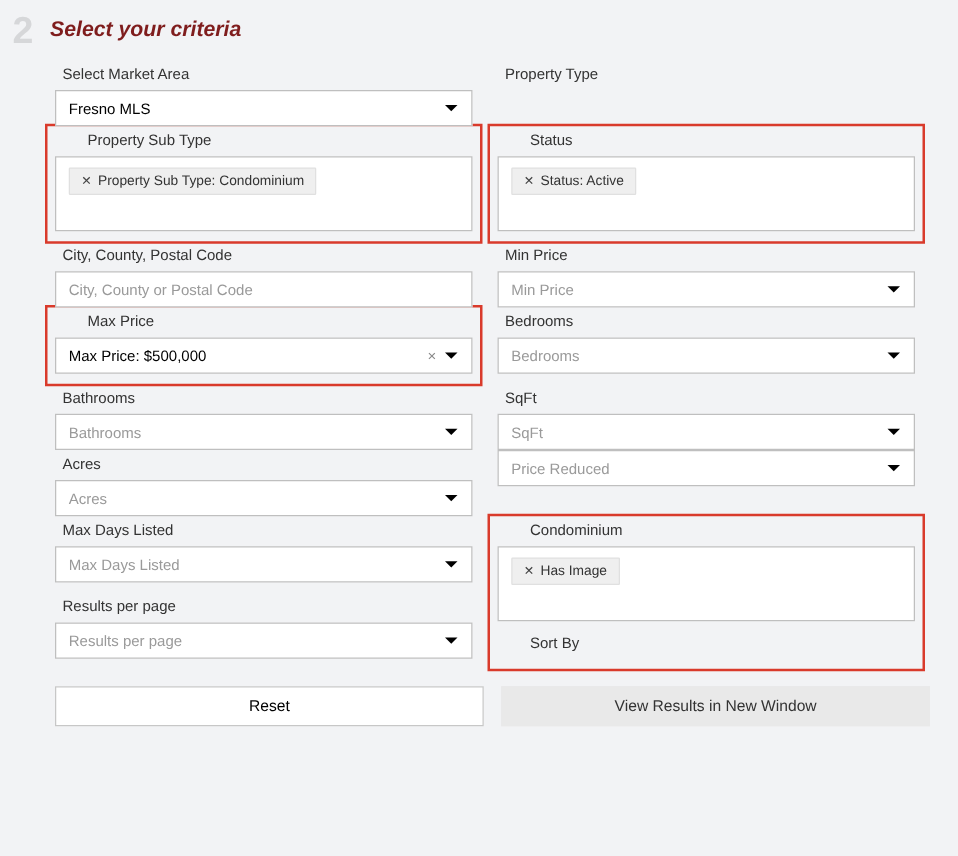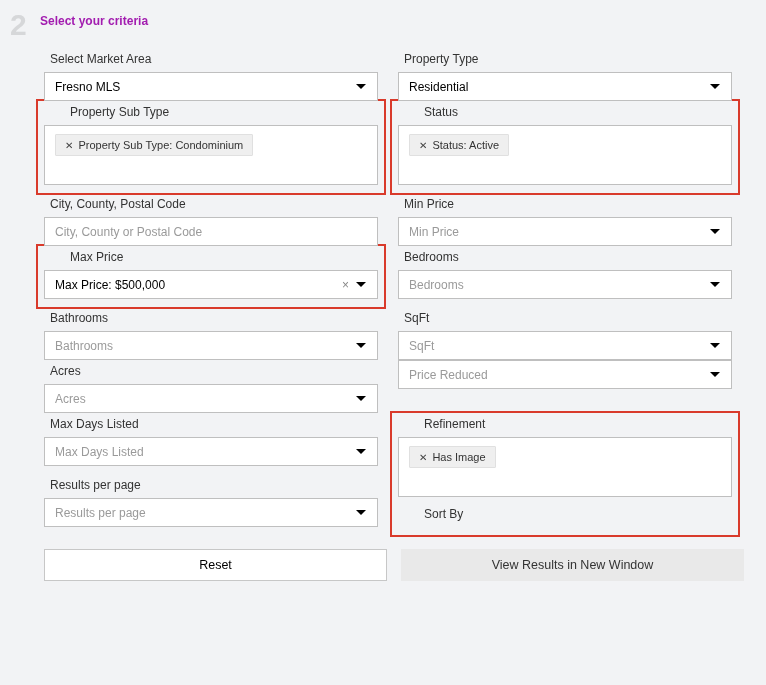--- a/index.html
+++ b/index.html
@@ -1,19 +1,19 @@
 <!DOCTYPE html>
 <html><head>
   <meta charset="utf-8">
   <style>
     * { box-sizing: border-box; margin: 0; padding: 0; font-family: -apple-system, BlinkMacSystemFont, "Segoe UI", Helvetica, Arial, sans-serif; }
     body { background: #f2f3f5; width: 766px; height: 685px; overflow: hidden; }
     .step-row { display: flex; align-items: flex-start; padding: 8px 0 0 10px; }
     .step-num { color: #d6d7d9; font-size: 30px; font-weight: 600; width: 30px; }
-    .step-title { font-size: 12px; font-weight: 700; color: #a21caf; padding-top: 6px; }
+    .step-title { font-size: 17px; font-weight: 700; color: #7f1d1d; padding-top: 6px; font-style: italic; }
     .grid { display: grid; grid-template-columns: 1fr 1fr; gap: 0 20px; padding: 6px 34px 6px 44px; }
     .field { }
     .field-label { font-size: 12px; color: #333; padding: 4px 0 6px 6px; display:block; }
     .control { background: #fff; border: 1px solid #bfbfbf; height: 29px; display: flex; align-items: center; padding: 0 10px; font-size: 12px; position: relative; }
     .control.tall { height: 60px; align-items: flex-start; padding-top: 8px; }
     .placeholder { color: #9a9a9a; }
     .value { color: #000; }
     .caret { position: absolute; right: 10px; top: 50%; transform: translateY(-50%); }
     .caret svg { display:block; }
     .clear-x { position: absolute; right: 28px; top: 50%; transform: translateY(-50%); color: #888; font-size: 12px; }
@@ -43,28 +43,20 @@
       <span class="caret">
           <svg width="12" height="8" viewBox="0 0 12 8">
             <path d="M1 1 L6 6 L11 1 Z" fill="#000"></path>
           </svg>
         </span>
     </div>
   </div>
 
   <div class="field">
     <span class="field-label">Property Type</span>
-    <div class="control">
-      <span class="value">Residential</span>
-      <span class="caret">
-          <svg width="12" height="8" viewBox="0 0 12 8">
-            <path d="M1 1 L6 6 L11 1 Z" fill="#000"></path>
-          </svg>
-        </span>
-    </div>
   </div>
 
   <div class="field hl">
     <span class="field-label">Property Sub Type</span>
     <div class="control tall">
       <span class="chip">
         <span class="chip-x">✕</span>
         <span>Property Sub Type: Condominium</span>
       </span>
     </div>
@@ -178,21 +170,21 @@
       <span class="caret">
           <svg width="12" height="8" viewBox="0 0 12 8">
             <path d="M1 1 L6 6 L11 1 Z" fill="#000"></path>
           </svg>
         </span>
     </div>
   </div>
 
   <div class="field hl" style="grid-row: span 2; display:flex; flex-direction:column; gap:6px;">
     <div>
-      <span class="field-label">Refinement</span>
+      <span class="field-label">Condominium</span>
       <div class="control tall">
         <span class="chip">
           <span class="chip-x">✕</span>
           <span>Has Image</span>
         </span>
       </div>
     </div>
     <div>
       <span class="field-label">Sort By</span>
     </div>

